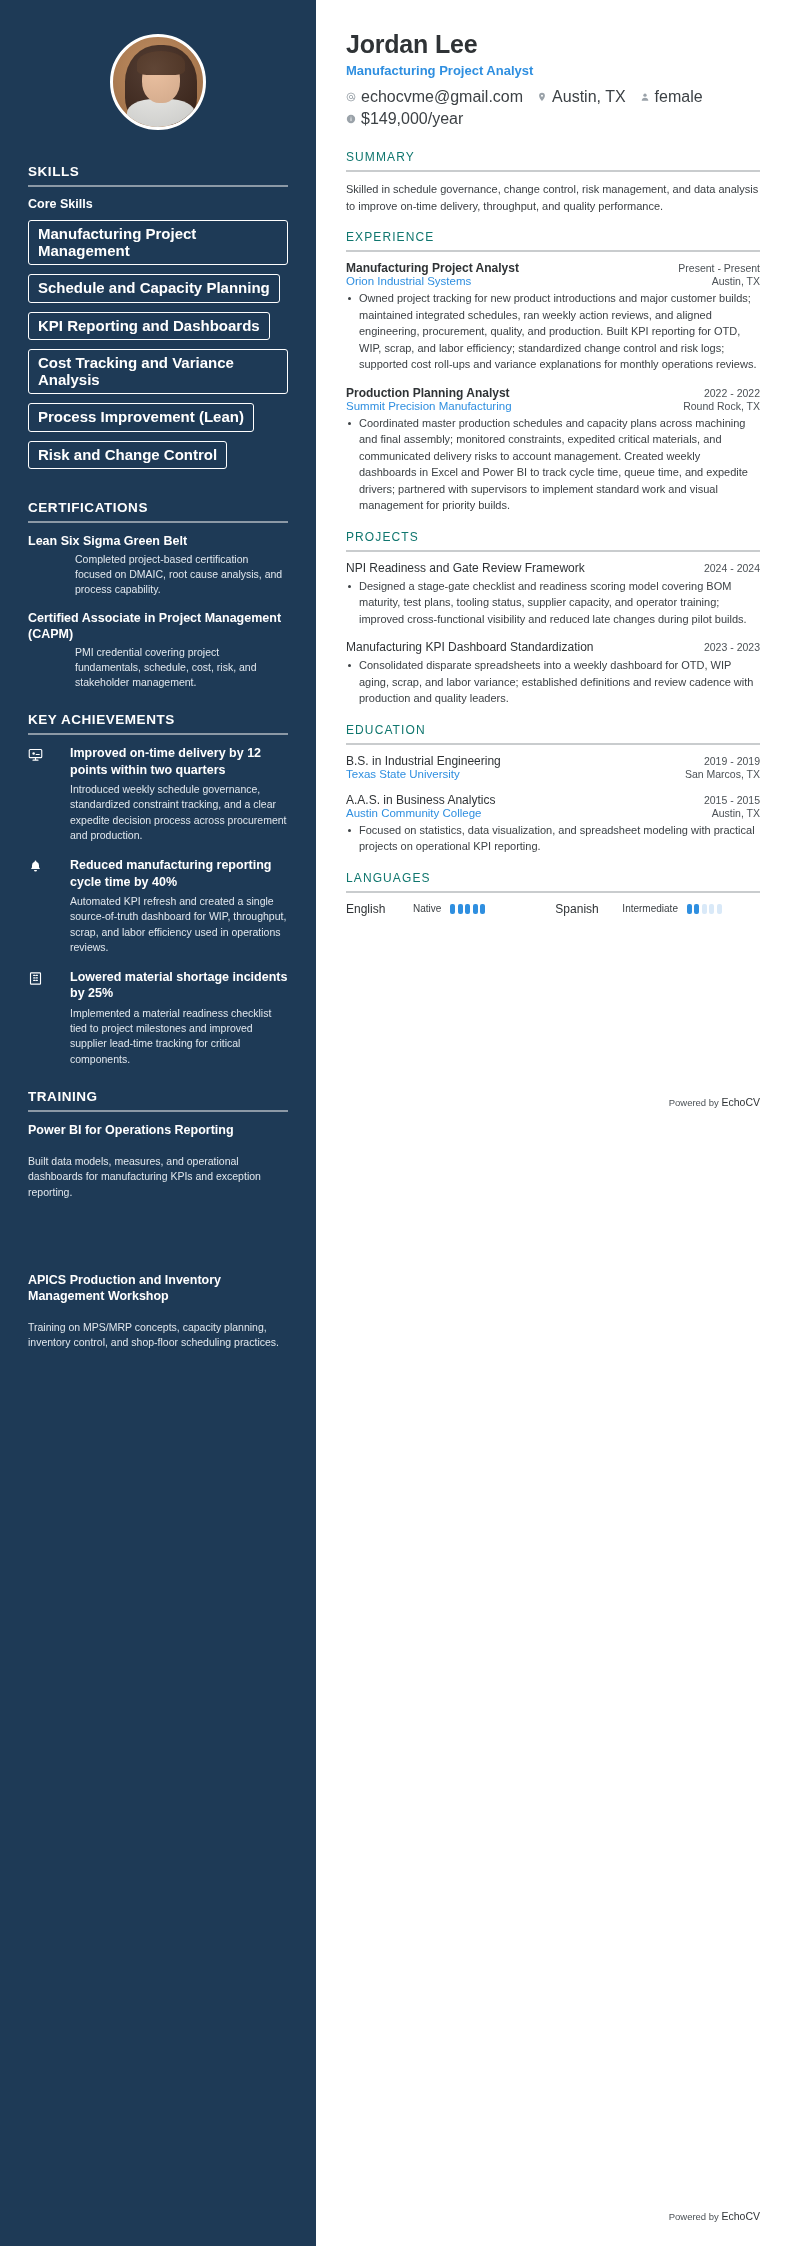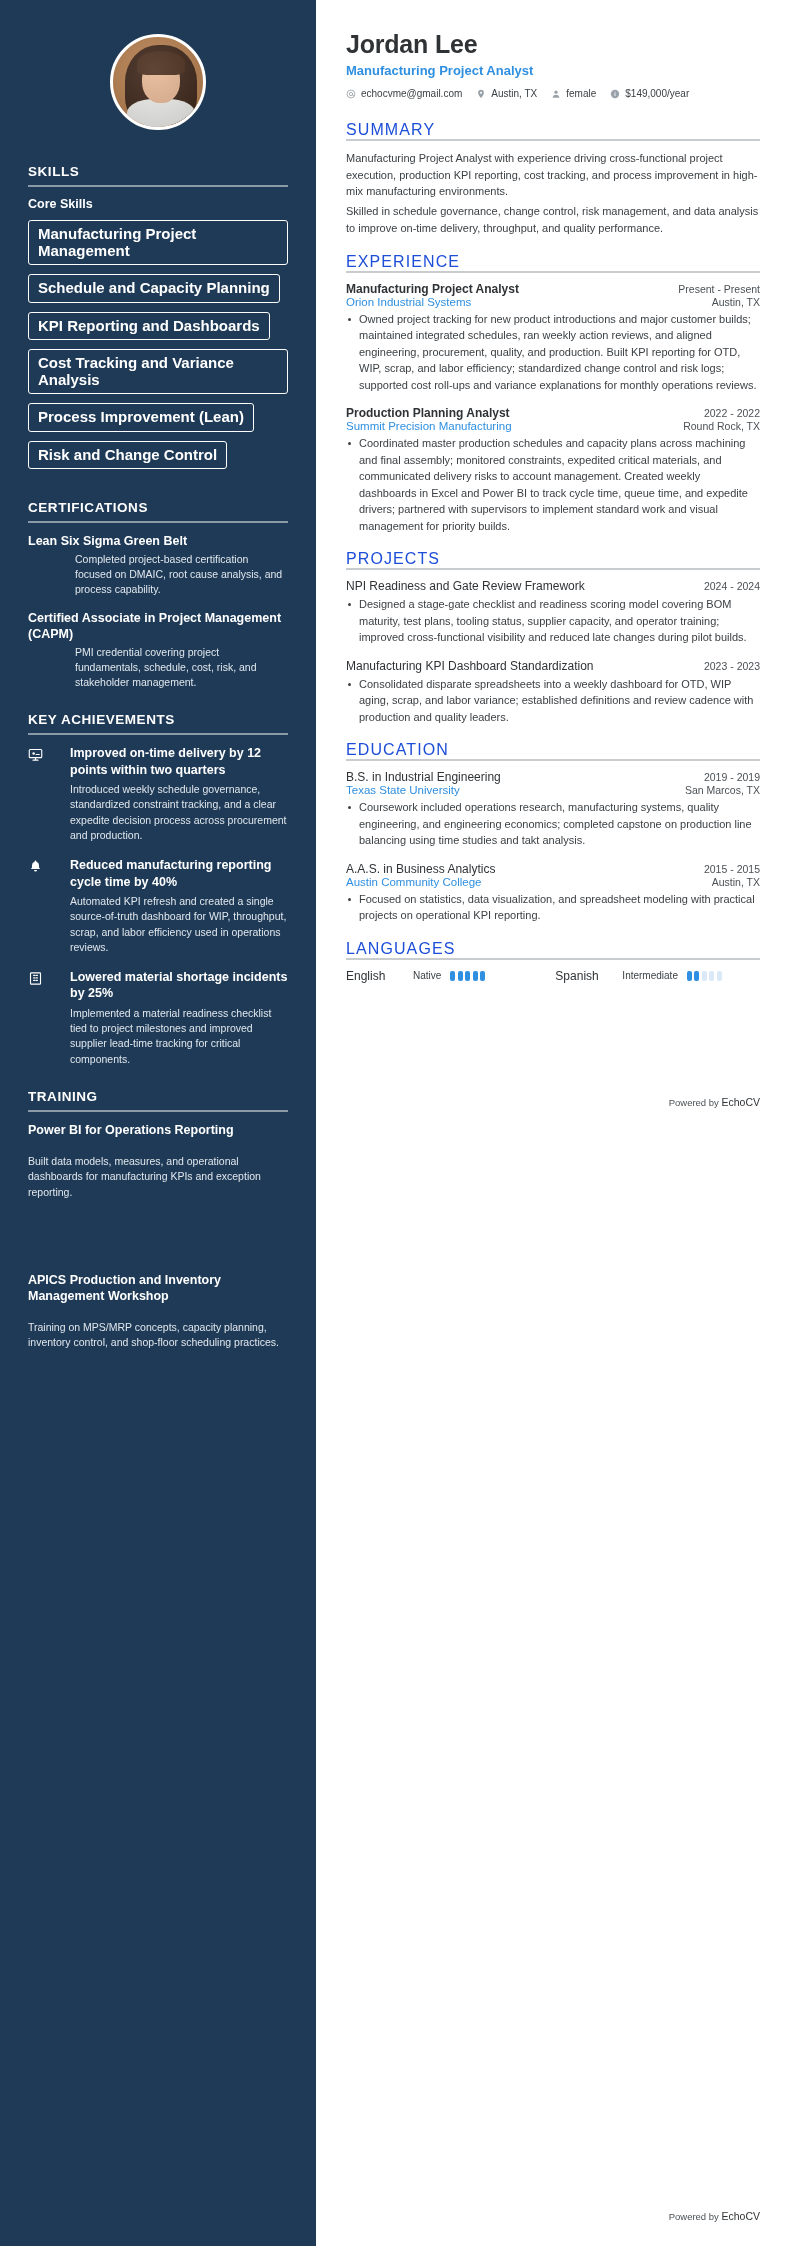--- a/index.html
+++ b/index.html
@@ -131,32 +131,33 @@
     font-size: 13px;
     font-weight: bold;
     color: #2f8fe0;
     margin-bottom: 10px;
   }
   .contact-row {
     display: flex;
     align-items: center;
     flex-wrap: wrap;
     gap: 4px 14px;
-    font-size: 10px;
+    font-size: 16px;
     color: #3c4145;
     margin-bottom: 22px;
   }
   .contact-item { display: flex; align-items: center; gap: 5px; }
   .contact-item svg { display: block; }
 
   .sec { margin-bottom: 16px; }
   .sec-head {
-    font-size: 16px;
+    font-size: 12px;
     letter-spacing: 1.1px;
-    color: #1d4ed8;
+    color: #0f766e;
+    padding-bottom: 6px;
   }
   .sec-rule { height: 2px; background: #c9ccce; margin-bottom: 9px; }
 
   .summary-p { font-size: 11px; line-height: 1.52; color: #3c4145; margin-bottom: 3px; }
 
   .entry { margin-bottom: 13px; }
   .entry-row { display: flex; justify-content: space-between; align-items: baseline; gap: 12px; }
   .entry-title { font-size: 12px; font-weight: bold; color: #2f3336; }
   .entry-title.reg { font-weight: normal; font-size: 12px; }
   .entry-date { font-size: 10.5px; color: #4b5156; white-space: nowrap; }
@@ -351,21 +352,20 @@
             <rect x="11" y="6.5" width="2" height="2" fill="#ffffff"></rect>
           </svg>
         </span>
         <span>$149,000/year</span>
       </div>
     </div>
 
     <section class="sec">
       <div class="sec-head">SUMMARY</div>
       <div class="sec-rule"></div>
-      <p class="summary-p">Manufacturing Project Analyst with experience driving cross-functional project execution, production KPI reporting, cost tracking, and process improvement in high-mix manufacturing environments.</p>
       <p class="summary-p">Skilled in schedule governance, change control, risk management, and data analysis to improve on-time delivery, throughput, and quality performance.</p>
     </section>
 
     <section class="sec">
       <div class="sec-head">EXPERIENCE</div>
       <div class="sec-rule"></div>
 
       <div class="entry">
         <div class="entry-row">
           <span class="entry-title">Manufacturing Project Analyst</span>
@@ -426,23 +426,20 @@
 
       <div class="entry">
         <div class="entry-row">
           <span class="entry-title reg">B.S. in Industrial Engineering</span>
           <span class="entry-date">2019 - 2019</span>
         </div>
         <div class="entry-row">
           <span class="entry-org">Texas State University</span>
           <span class="entry-loc">San Marcos, TX</span>
         </div>
-        <ul class="bullets">
-          <li>Coursework included operations research, manufacturing systems, quality engineering, and engineering economics; completed capstone on production line balancing using time studies and takt analysis.</li>
-        </ul>
       </div>
 
       <div class="entry">
         <div class="entry-row">
           <span class="entry-title reg">A.A.S. in Business Analytics</span>
           <span class="entry-date">2015 - 2015</span>
         </div>
         <div class="entry-row">
           <span class="entry-org">Austin Community College</span>
           <span class="entry-loc">Austin, TX</span>

